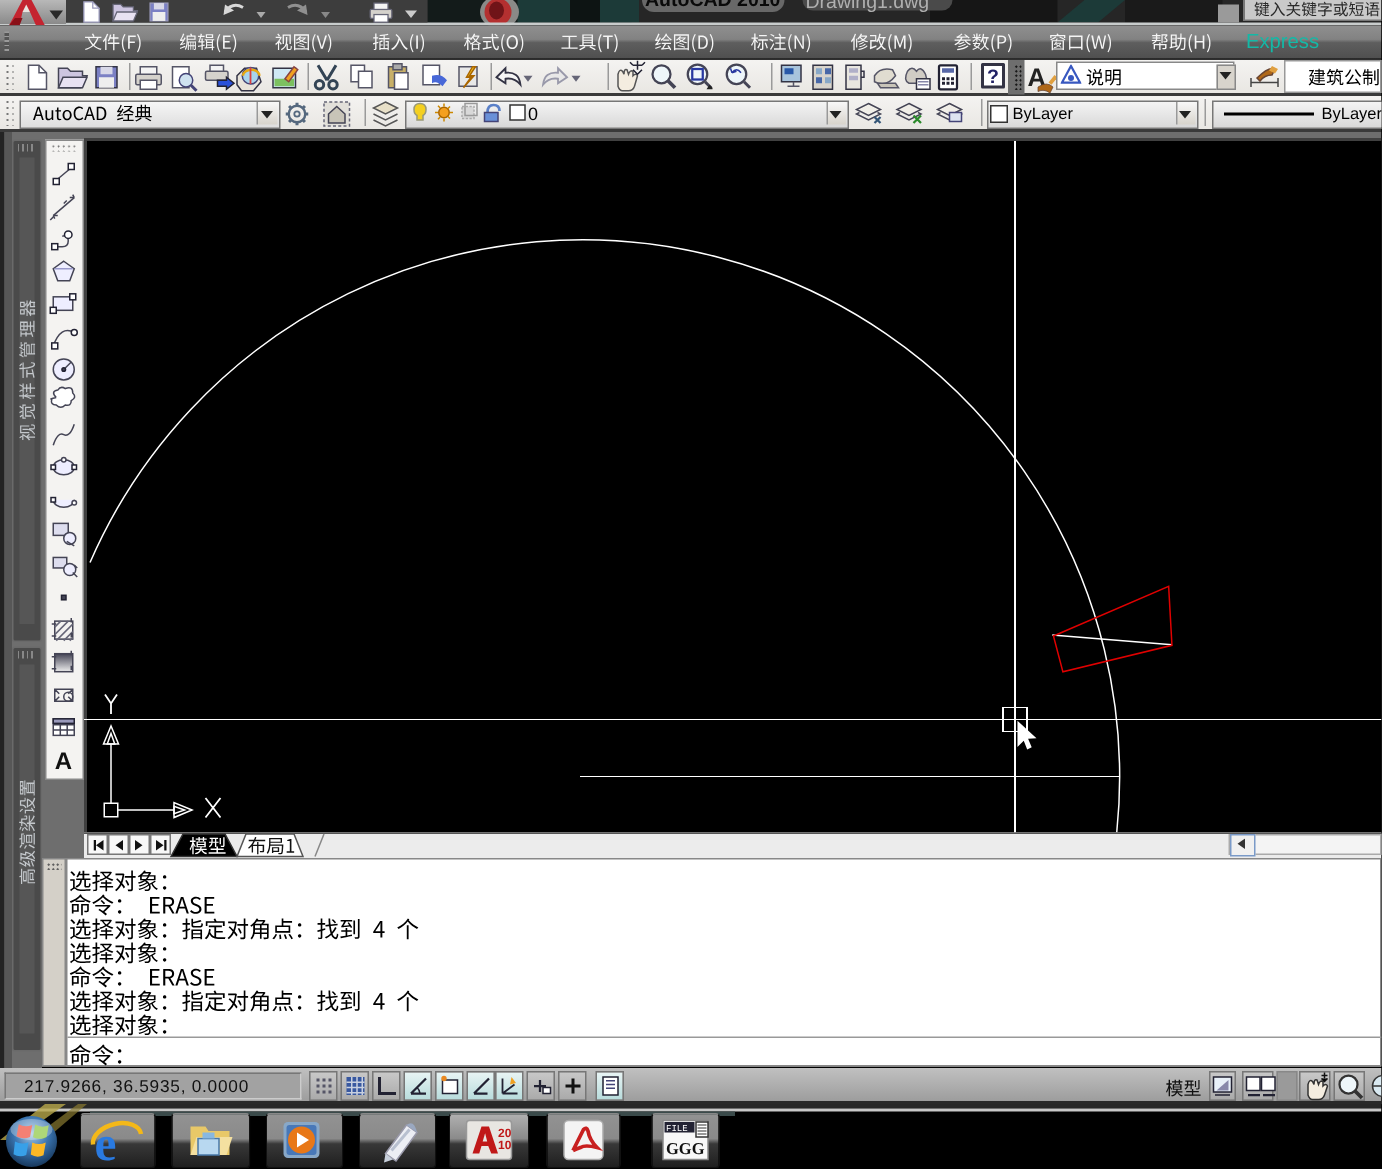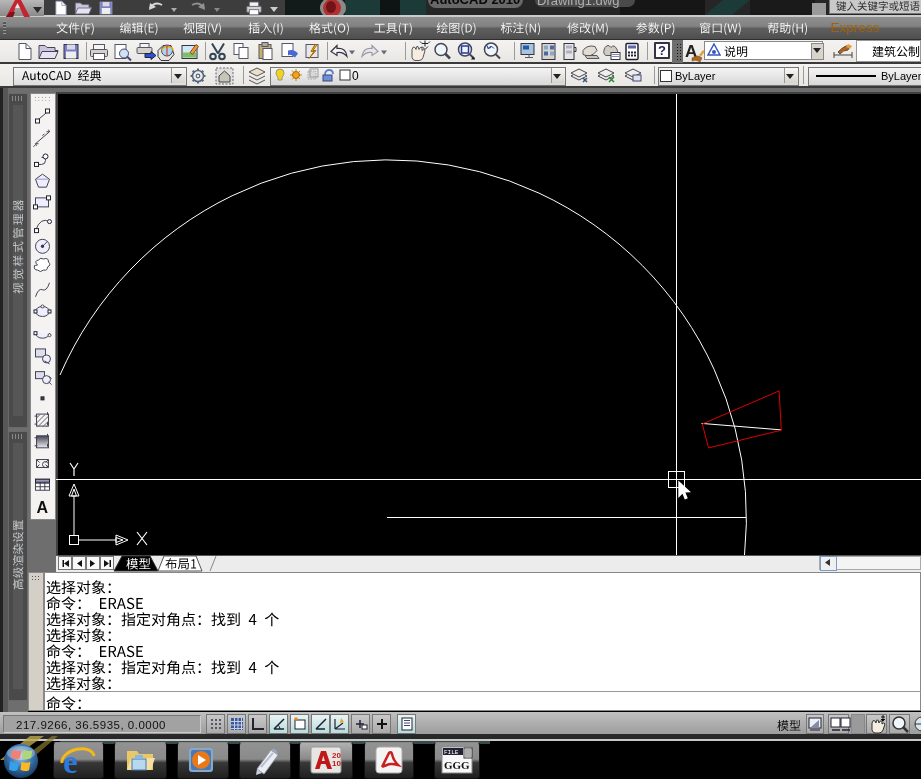--- a/index.html
+++ b/index.html
@@ -67,21 +67,21 @@
 <g transform="translate(274,9)">
         <path d="M-4 -2 l8 0 l-4 5 z" fill="#ccc"></path>
       </g>
 </svg>
 <div class="abs" style="left:812px;top:3px;width:14px;height:12px;background:#9a9a9a"></div>
 <div class="abs" style="left:829px;top:-4px;width:92px;height:16px;background:#c9c9c9;border:1px solid #777"></div>
 </div>
 <div class="abs" style="left:0;top:17px;width:921px;height:22px;background:linear-gradient(#8f8f8f 0%,#828282 42%,#5e5e5e 52%,#4f4f4f 100%)"></div>
 <div class="abs" style="left:0;top:39px;width:921px;height:1px;background:#2e2e2e"></div>
 <div class="abs" style="left:3px;top:21px;width:3px;height:14px;background:repeating-linear-gradient(#9a9a9a 0,#9a9a9a 1px,#555 1px,#555 3px)"></div>
-<div class="abs" style="left:819px;top:20px;width:72px;height:16px;color:#a16207;font-size:13.5px;text-align:center">Express</div>
+<div class="abs" style="left:819px;top:20px;width:72px;height:16px;color:#14b8a6;font-size:13.5px;text-align:center">Express</div>
 <div class="abs" style="left:0;top:40px;width:921px;height:22px;background:linear-gradient(#f4f3f1,#e9e7e3)"></div>
 <div class="abs" style="left:0;top:62px;width:921px;height:2px;background:#3a3a3a"></div>
 <div class="abs" style="left:3px;top:42px;width:6px;height:18px;background:radial-gradient(circle 1px at 2px 2px,#777 60%,transparent 65%) 0 0/4px 4px"></div>
 <svg class="abs" style="left:0;top:40px" width="700" height="23">
     <g transform="translate(25,11.5)">
       <path d="M-6 -8 h7 l5 5 v11 h-12 z" fill="#fff" stroke="#556"></path>
       <path d="M1 -8 v5 h5" fill="none" stroke="#556"></path>
     </g>
     <g transform="translate(48,11.5)">
       <path d="M-9 -2 v-4 h6 l2 2 h8 v3 h3 l-4 8 h-15 z" fill="#cdc5e0" stroke="#445"></path>

